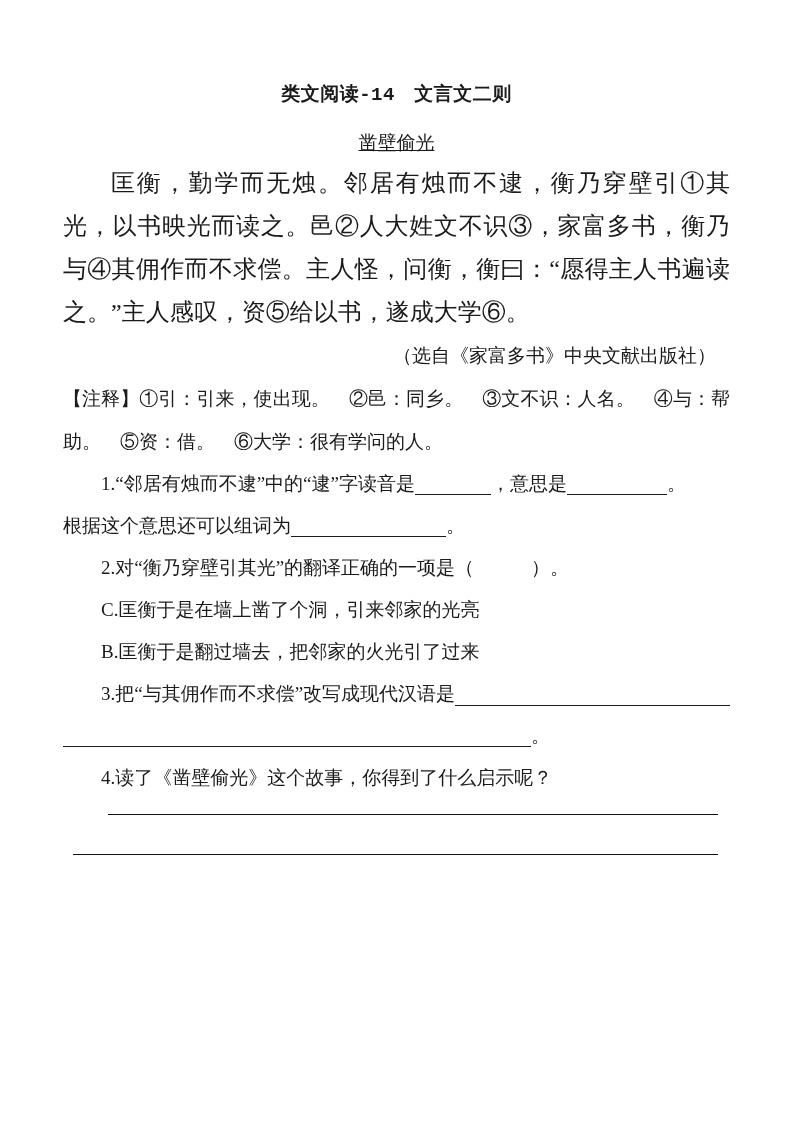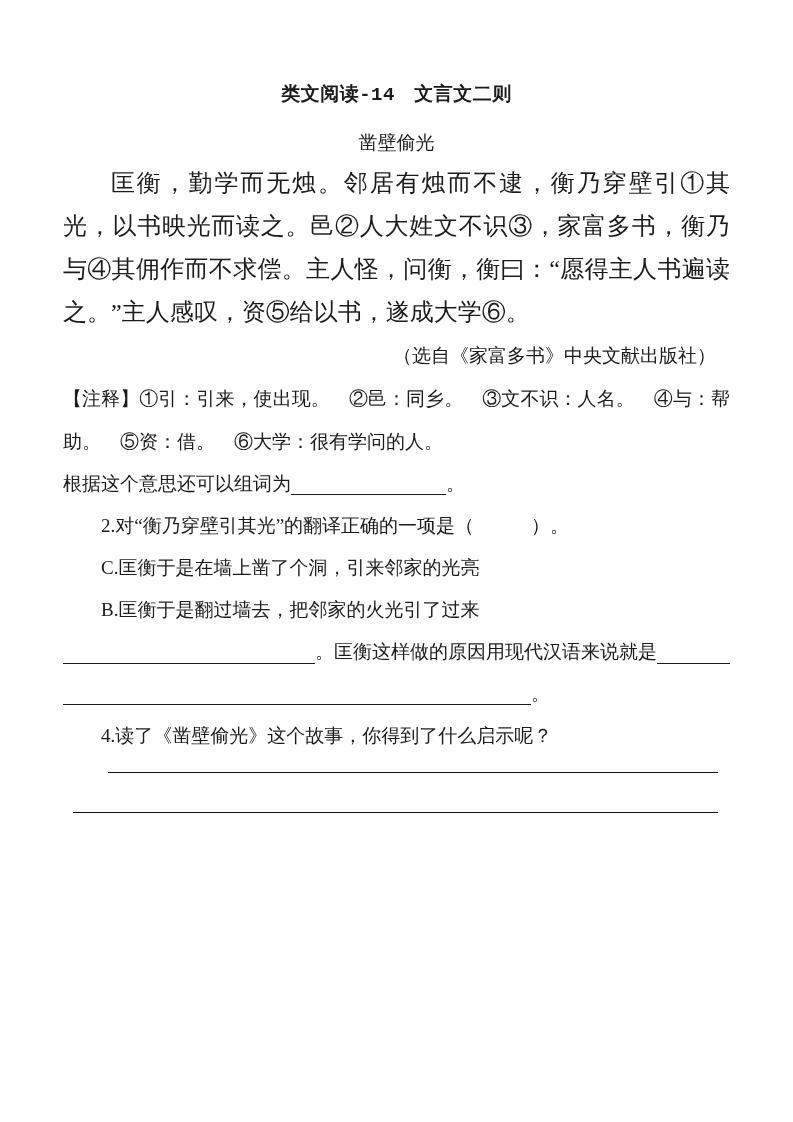--- a/index.html
+++ b/index.html
@@ -19,20 +19,21 @@
     font-weight: bold;
     font-size: 19px;
     line-height: 22px;
     letter-spacing: 0.5px;
   }
   .subtitle {
     margin-top: 26px;
     text-align: center;
     font-size: 19px;
     line-height: 22px;
+    text-decoration: underline;
   }
   .passage {
     margin-top: 8px;
     font-size: 24px;
     line-height: 43px;
     text-align: justify;
     text-indent: 2em;
   }
   .source {
     font-size: 19px;
@@ -100,29 +101,30 @@
   <div class="title">类文阅读-14　文言文二则</div>
 
   <div class="subtitle">凿壁偷光</div>
 
   <p class="passage">匡衡，勤学而无烛。邻居有烛而不逮，衡乃穿壁引①其光，以书映光而读之。邑②人大姓文不识③，家富多书，衡乃与④其佣作而不求偿。主人怪，问衡，衡曰：“愿得主人书遍读之。”主人感叹，资⑤给以书，遂成大学⑥。</p>
 
   <div class="source">（选自《家富多书》中央文献出版社）</div>
 
   <p class="notes">【注释】①引：引来，使出现。　②邑：同乡。　③文不识：人名。　④与：帮助。　⑤资：借。　⑥大学：很有学问的人。</p>
 
+  <div class="qline"><span class="ind"></span><span>1.“邻居有烛而不逮”中的“逮”字读音是</span><span class="blank w76"></span><span>，意思是</span><span class="blank w100"></span><span>。</span></div>
   <div class="qline"><span>根据这个意思还可以组词为</span><span class="blank w155"></span><span>。</span></div>
 
   <div class="qline"><span class="ind"></span><span>2.对“衡乃穿壁引其光”的翻译正确的一项是（　　　）。</span></div>
   <div class="qline"><span class="ind"></span><span>C.匡衡于是在墙上凿了个洞，引来邻家的光亮</span></div>
   <div class="qline"><span class="ind"></span><span>B.匡衡于是翻过墙去，把邻家的火光引了过来</span></div>
 
   <div class="qline qflex">
-      <span class="fblank fw252"></span>
-      <span class="nowrap">。匡衡这样做的原因用现代汉语来说就是</span>
+      <span class="ind"></span>
+      <span class="nowrap">3.把“与其佣作而不求偿”改写成现代汉语是</span>
       <span class="fblank grow"></span>
     </div>
   <div class="qline"><span class="blank w468"></span><span>。</span></div>
 
   <div class="qline"><span class="ind"></span><span>4.读了《凿壁偷光》这个故事，你得到了什么启示呢？</span></div>
 
   <div class="answer-rule"></div>
 
   <div class="section-divider"></div>
 

